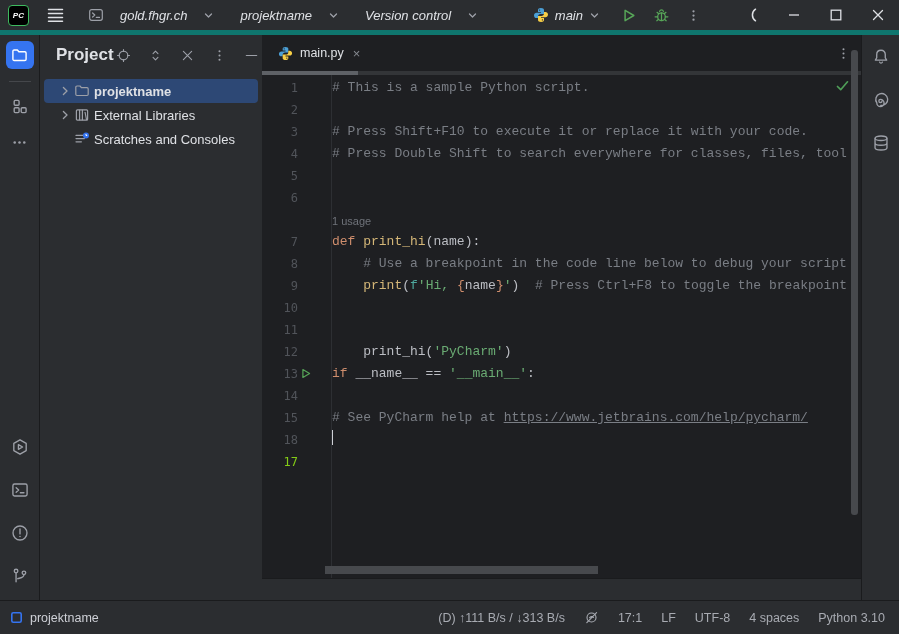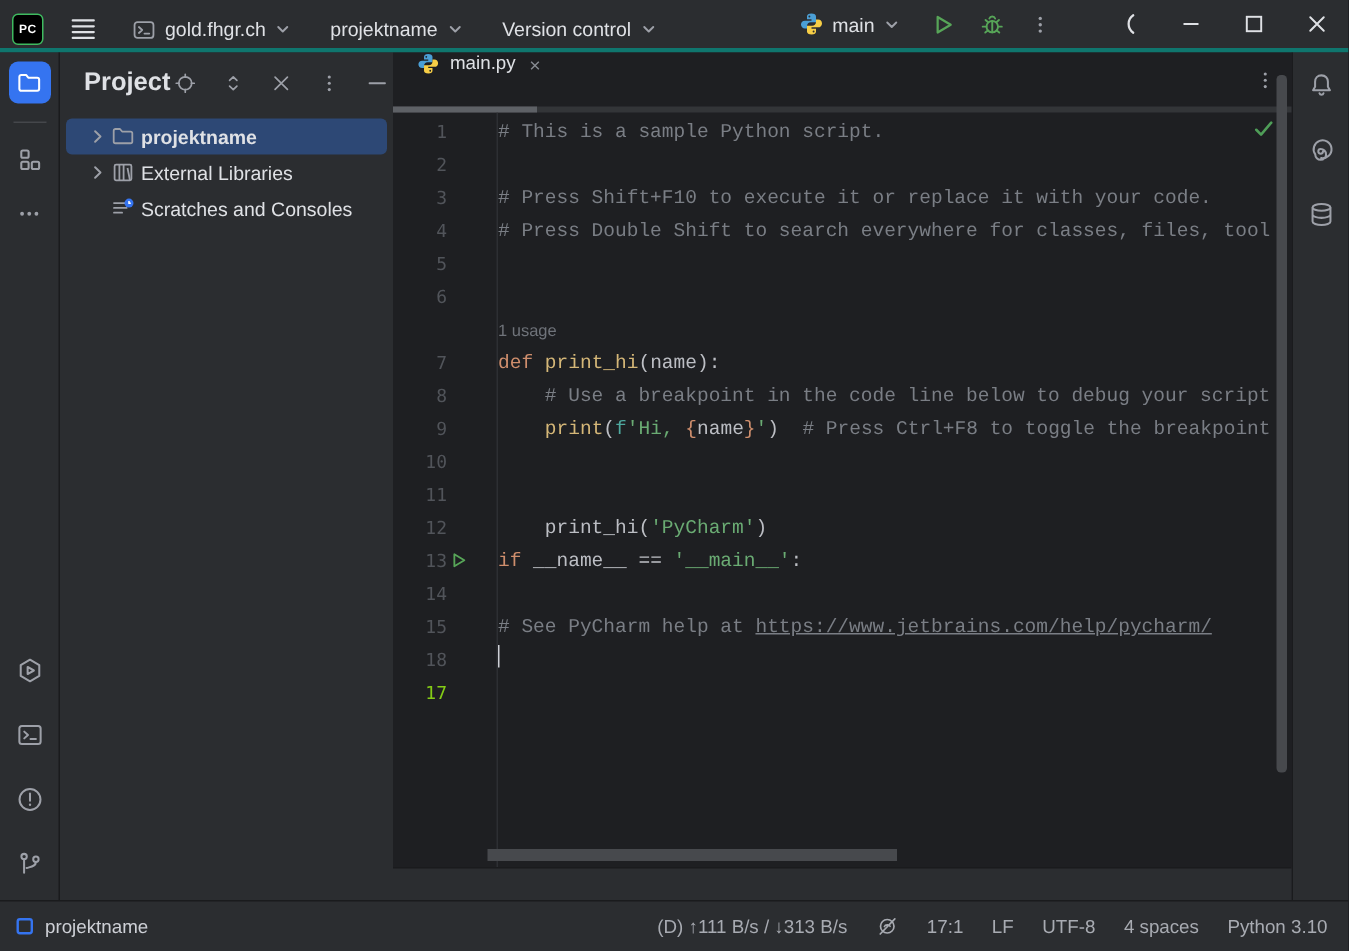--- a/index.html
+++ b/index.html
@@ -9,31 +9,31 @@
     background: #1e1f22;
     color: #dfe1e5;
     font-size: 13px;
     -webkit-font-smoothing: antialiased;
   }
   .window { width: 899px; height: 634px; display: flex; flex-direction: column; background:#1e1f22; }
 
   
   .titlebar {
     height: 35px; flex: 0 0 35px; background: #2b2d30;
-    display: flex; align-items: flex-end; border-bottom: 3px solid #0f766e;
+    display: flex; align-items: center; border-bottom: 5px solid #0f766e; font-style: italic;
   }
   .tb-left { display: flex; align-items: center; gap: 14px; padding-left: 8px; }
   .pc-logo {
     width: 21px; height: 21px; border-radius: 4px; background: #000;
     border: 1.5px solid #3eba5f; display: flex; align-items: center; justify-content: center;
     font-size: 8px; font-weight: bold; color: #fff; letter-spacing: .3px;
   }
   .icon-btn { background: none; border: none; cursor: pointer; display: flex; align-items: center;
     justify-content: center; padding: 4px; border-radius: 4px; color:#dfe1e5; }
-  .tb-item { display: flex; align-items: center; gap: 6px; padding: 4px 6px; border-radius: 4px;
+  .tb-item { display: flex; align-items: center; gap: 16px; padding: 4px 6px; border-radius: 4px;
     color: #dfe1e5; cursor: pointer; white-space: nowrap; }
   .chev svg { display:block; }
   .tb-right { margin-left: auto; display: flex; align-items: center; height: 100%; }
   .runcfg { display:flex; align-items:center; gap:6px; padding:4px 8px; border-radius:4px; cursor:pointer; }
   .tb-gap { width: 26px; }
   .winbtn { width: 42px; height: 35px; display:flex; align-items:center; justify-content:center;
     background:none; border:none; color:#dfe1e5; cursor:pointer; }
 
   
   .main { flex: 1 1 auto; display: flex; min-height: 0; }
@@ -58,21 +58,21 @@
     border-radius: 4px; cursor:pointer; color:#dfe1e5; white-space:nowrap; }
   .tree-row.selected { background: #2d4875; }
   .tree-row .chev-sp { width: 18px; display:flex; align-items:center; justify-content:center; flex:0 0 18px; }
   .tree-row .t-ic { width: 20px; display:flex; align-items:center; justify-content:flex-start; flex:0 0 20px; }
   .tree-row .t-label { font-size: 13px; }
   .tree-row.selected .t-label { font-weight: 600; }
 
   
   .editor { flex: 1 1 auto; background: #1e1f22; position: relative; display:flex; flex-direction:column; min-width:0; }
   .tabbar { height: 36px; flex: 0 0 36px; display: flex; align-items: center; }
-  .tab { display:flex; align-items:flex-start; gap: 7px; height: 100%; padding: 0 12px 0 16px; cursor:pointer; }
+  .tab { display:flex; align-items:center; gap: 7px; height: 100%; padding: 0 12px 0 16px; cursor:pointer; }
   .tab-label { font-size: 12.5px; color:#dfe1e5; }
   .tab-close { color:#868a91; font-size: 13px; line-height: 1; padding: 2px; cursor:pointer; background:none; border:none; }
   .tab-more { margin-left:auto; margin-right: 10px; color:#9da0a8; }
   .tab-strip { height: 4px; flex: 0 0 4px; background: #333538; position: relative; }
   .tab-strip .active-seg { position:absolute; left:0; top:0; width:96px; height:100%; background:#5e6166; }
 
   .code-zone { position: relative; flex: 1 1 auto; overflow: hidden; }
   .gutter-col { position:absolute; left:0; top:2px; width:70px; }
   .gutter-col::after { content:""; position:absolute; top:-2px; left:69px; width:1px; height:503px; background:#2d2f33; }
   .gut-row { height:22px; position:relative; }

